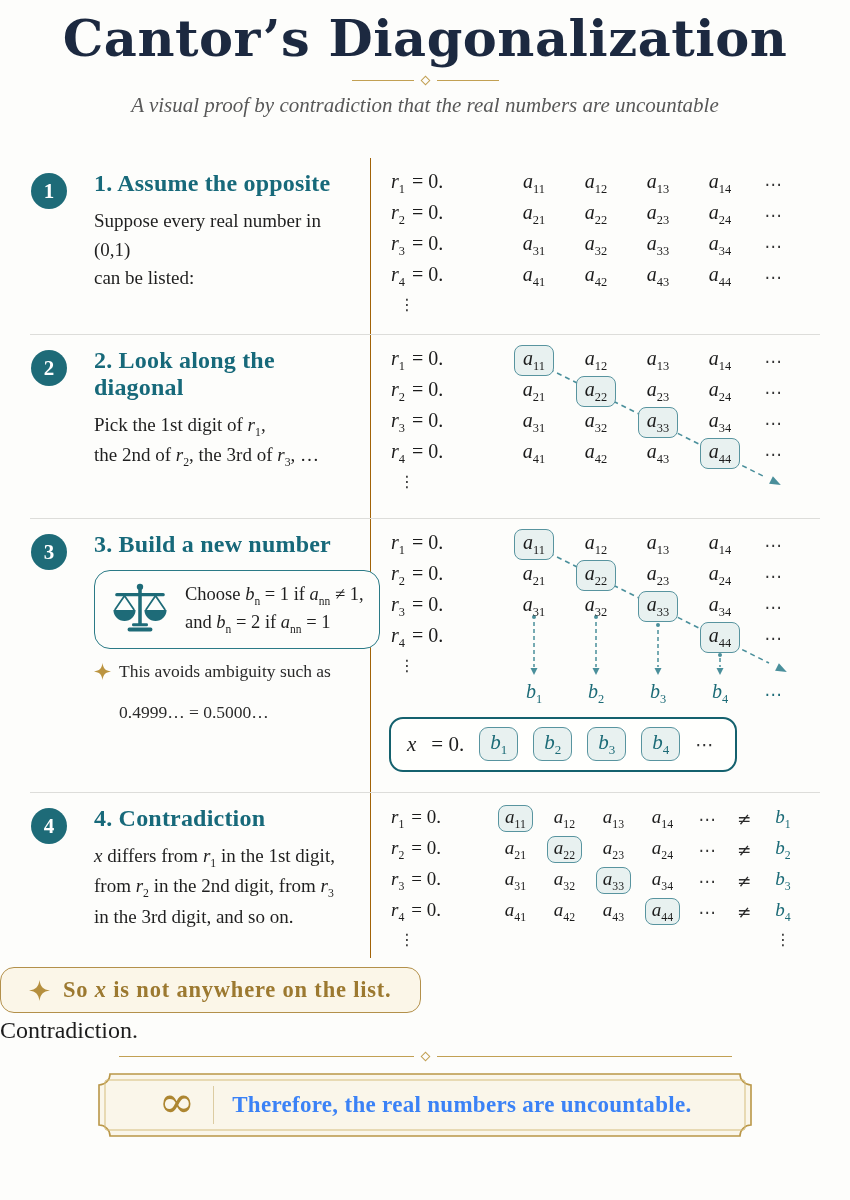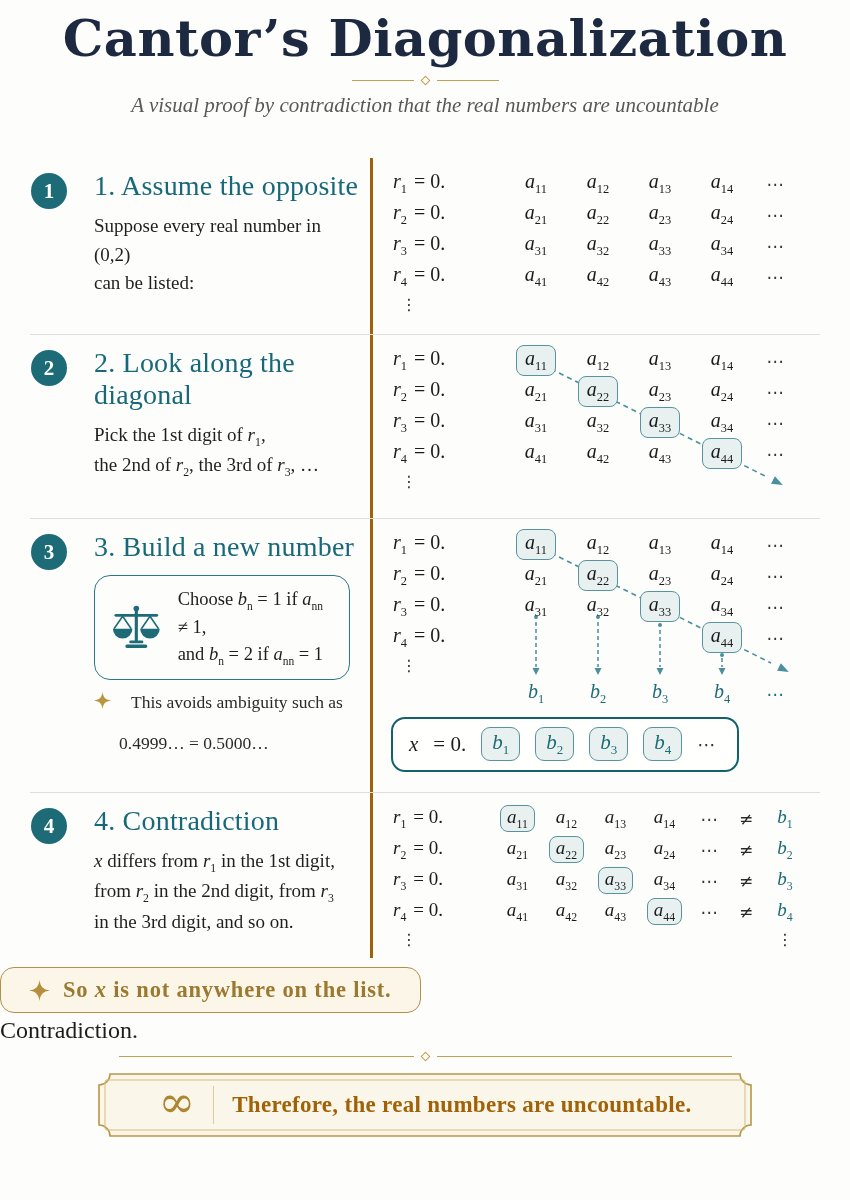--- a/index.html
+++ b/index.html
@@ -21,23 +21,23 @@
   .subtitle { margin-top:9px; font-style:italic; font-size:21px; color:#585858; }
 
   
   .sections { margin:0 30px; }
   .section { display:flex; position:relative; }
   .section + .section { border-top:1px solid #ddddda; }
   .sec-left { width:340px; padding:12px 10px 0 64px; position:relative; }
   .badge { position:absolute; left:1px; top:15px; width:36px; height:36px; border-radius:50%;
            background:#1e6b78; color:#ffffff; font-size:21px; font-weight:bold;
            display:flex; align-items:center; justify-content:center; }
-  .sec-heading { font-size:28px; font-weight:normal; color:#17697a; letter-spacing:.2px; }
+  .sec-heading { font-size:24px; font-weight:bold; color:#17697a; letter-spacing:.2px; }
   .sec-body { margin-top:10px; font-size:19px; line-height:1.5; color:#1f1f1f; }
-  .sec-right { flex:1; border-left:3px solid #a16207; padding:10px 0 0 16px; }
+  .sec-right { flex:1; border-left:1px solid #a16207; padding:10px 0 0 16px; }
   i.mv { font-style:italic; }
   sub { font-size:.62em; }
 
   
   .matrix { position:relative; font-size:20px; color:#1b1b1b; margin-left:4px; }
   .matrix svg.ovl { position:absolute; left:0; top:0; z-index:0; pointer-events:none; }
   .mrow { display:grid; grid-template-columns:112px repeat(4,62px) 44px;
           align-items:center; height:31px; position:relative; z-index:1; }
   .m-4 .mrow { grid-template-columns:100px repeat(4,49px) 40px 34px 44px; font-size:19px; }
   .mrow.vrow { height:24px; }
@@ -54,39 +54,39 @@
   .browr { height:33px; }
 
   
   .xbox { display:inline-flex; align-items:center; gap:15px; border:2px solid #14616e; border-radius:14px;
           background:#fffffd; padding:8px 22px 9px 16px; margin:7px 0 0 2px; font-size:21px; }
   .xbox .xcell { background:#e8f1f0; border:1.4px solid #58949f; border-radius:9px; padding:2px 10px; color:#1c6b77; }
   .xbox .mdots { font-size:18px; }
 
   
   .rulebox { display:flex; align-items:center; gap:14px; border:1.6px solid #2a7a86; border-radius:16px;
-             padding:10px 14px; margin-top:12px; width:256px; background:#fdfdfb; }
+             padding:10px 14px; margin-top:12px; width:286px; background:#fdfdfb; }
   .rulebox .rlines { font-size:18.5px; line-height:1.45; color:#1f1f1f; }
   .note { margin-top:12px; font-size:17.5px; color:#2a2a2a; }
-  .note .nline1 { display:flex; align-items:flex-start; gap:20px; }
+  .note .nline1 { display:flex; align-items:center; gap:8px; }
   .note .nline2 { padding-left:25px; margin-top:20px; }
 
   
   .bottom { }
   .gold-note { display:inline-flex; align-items:center; gap:13px; margin-top:9px;
                border:1.5px solid #b3904a; border-radius:14px; background:#fbf6e8;
                padding:9px 28px; font-size:22.5px; font-weight:bold; color:#9c7930; letter-spacing:.8px; }
   .assumed { margin-top:12px; font-size:19px; color:#1c1c1c; }
   .contra { margin-top:4px; font-size:24px; color:#1c1c1c; }
   .plaque { position:relative; width:656px; height:66px; margin:12px auto 0; }
   .plaque svg.frame { position:absolute; left:0; top:0; }
   .plaque .pcontent { position:absolute; inset:0; display:flex; align-items:center; justify-content:center; gap:18px; }
   .inf { font-family:"DejaVu Serif",serif; font-size:44px; line-height:1; color:#ad8631; transform:translateY(-3px); }
   .pdiv { width:1px; height:38px; background:#dcccA2; }
-  .ptext { font-size:23px; font-weight:bold; color:#a16207; letter-spacing:.3px; }
+  .ptext { font-size:23px; font-weight:bold; color:#3b82f6; letter-spacing:.3px; }
 </style>
 </head>
 <body>
 
 <div class="header">
   <div class="title">Cantor’s Diagonalization</div>
   <div class="gold-div small">
     <span class="bar"></span>
     <span class="dia"></span>
     <span class="bar"></span>
@@ -94,21 +94,21 @@
   <div class="subtitle">A visual proof by contradiction that the real numbers are uncountable</div>
 </div>
 
 <div class="sections">
 
   <div class="section" style="height:176px">
     <div class="sec-left">
       <div class="badge">1</div>
       <div class="sec-heading">1. Assume the opposite</div>
       <div class="sec-body">
-        <div class="bline">Suppose every real number in (0,2)</div>
+        <div class="bline">Suppose every real number in (0,1)</div>
         <div class="bline">can be listed:</div>
       </div>
     </div>
     <div class="sec-right">
       <div class="matrix m-std">
           <div class="mrow">
             <span class="mlabel"><i class="mv">r</i><sub>1</sub><span class="meq">= 0.</span></span>
             <span class="mcell"><i class="mv">a</i><sub>11</sub></span>
             <span class="mcell"><i class="mv">a</i><sub>12</sub></span>
             <span class="mcell"><i class="mv">a</i><sub>13</sub></span>

